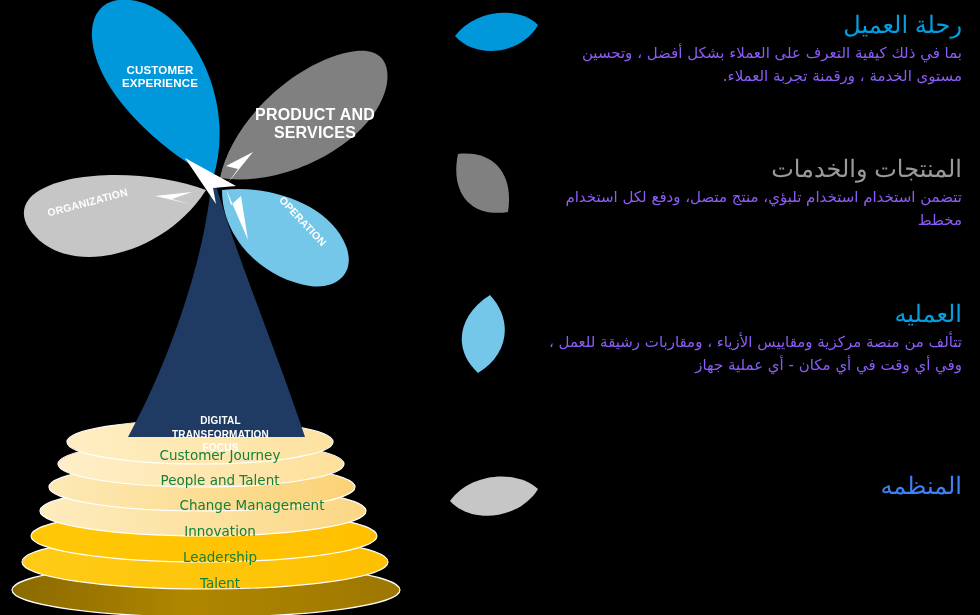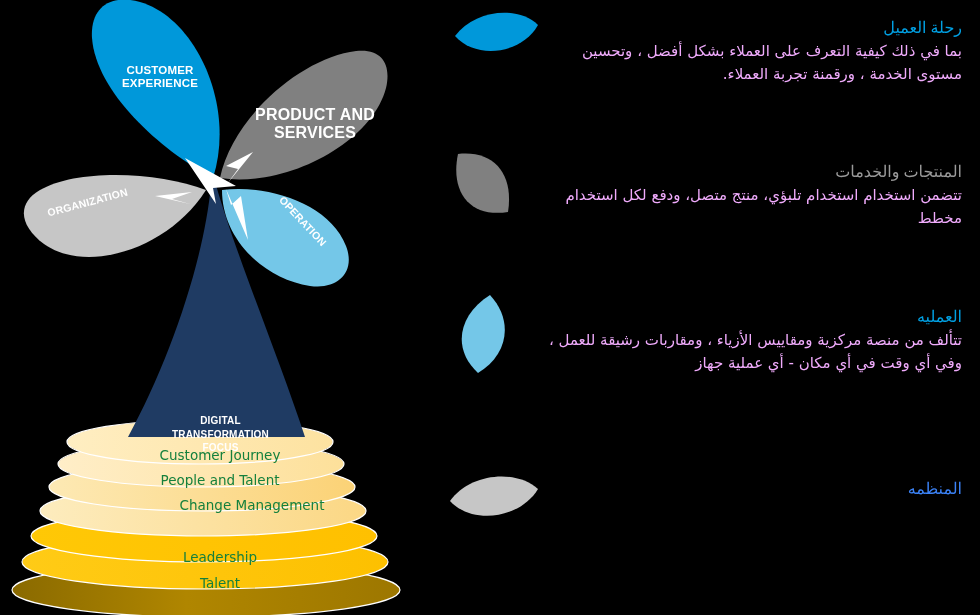--- a/index.html
+++ b/index.html
@@ -41,25 +41,25 @@
     pointer-events:none;
   }
 
   
   .legend{position:absolute;left:440px;top:0;width:540px;height:615px;}
   .legend-row{position:absolute;left:0;width:540px;}
   .legend-mark{position:absolute;}
   .legend-text{position:absolute;right:18px;width:425px;
     direction:rtl;text-align:right;}
   .legend-title{
-    font-size:16px;line-height:1.25;margin:8px 0 2px 0;font-weight:400;
-    font-family:Liberation Serif, serif;
+    font-size:24px;line-height:1.25;margin:0 0 2px 0;font-weight:400;
+    font-family:Liberation Sans, sans-serif;
   }
   .legend-desc{
-    font-size:15px;line-height:1.52;margin:0;color:#f0abfc;font-weight:400;
+    font-size:15px;line-height:1.52;margin:0;color:#8b5cf6;font-weight:400;
     font-family:"DejaVu Sans","Liberation Sans",sans-serif;
   }
 </style>
 </head>
 <body>
 
 <div id="root">
 
   <div class="diagram">
 
@@ -151,20 +151,21 @@
 SERVICES</div>
     <div class="petal-label" id="lbl-org">ORGANIZATION</div>
     <div class="petal-label" id="lbl-ope">OPERATION</div>
     <div class="petal-label" id="lbl-dtf">DIGITAL
 TRANSFORMATION
 FOCUS</div>
 
     <div class="stack-label" style="top:447px;">Customer Journey</div>
     <div class="stack-label" style="top:472px;">People and Talent</div>
     <div class="stack-label" style="top:497px;padding-left:32px;">Change Management</div>
+    <div class="stack-label" style="top:523px;">Innovation</div>
     <div class="stack-label" style="top:549px;">Leadership</div>
     <div class="stack-label" style="top:575px;">Talent</div>
   </div>
 
   <div class="legend">
 
     <div class="legend-row" style="top:0px;height:140px;">
       <svg class="legend-mark" style="left:12px;top:6px;" width="90" height="55" viewBox="0 0 90 55">
         <path d="M 3 30 C 22 4, 66 -1, 86 19 C 70 48, 24 54, 3 30 Z" fill="#0098da"></path>
       </svg>

